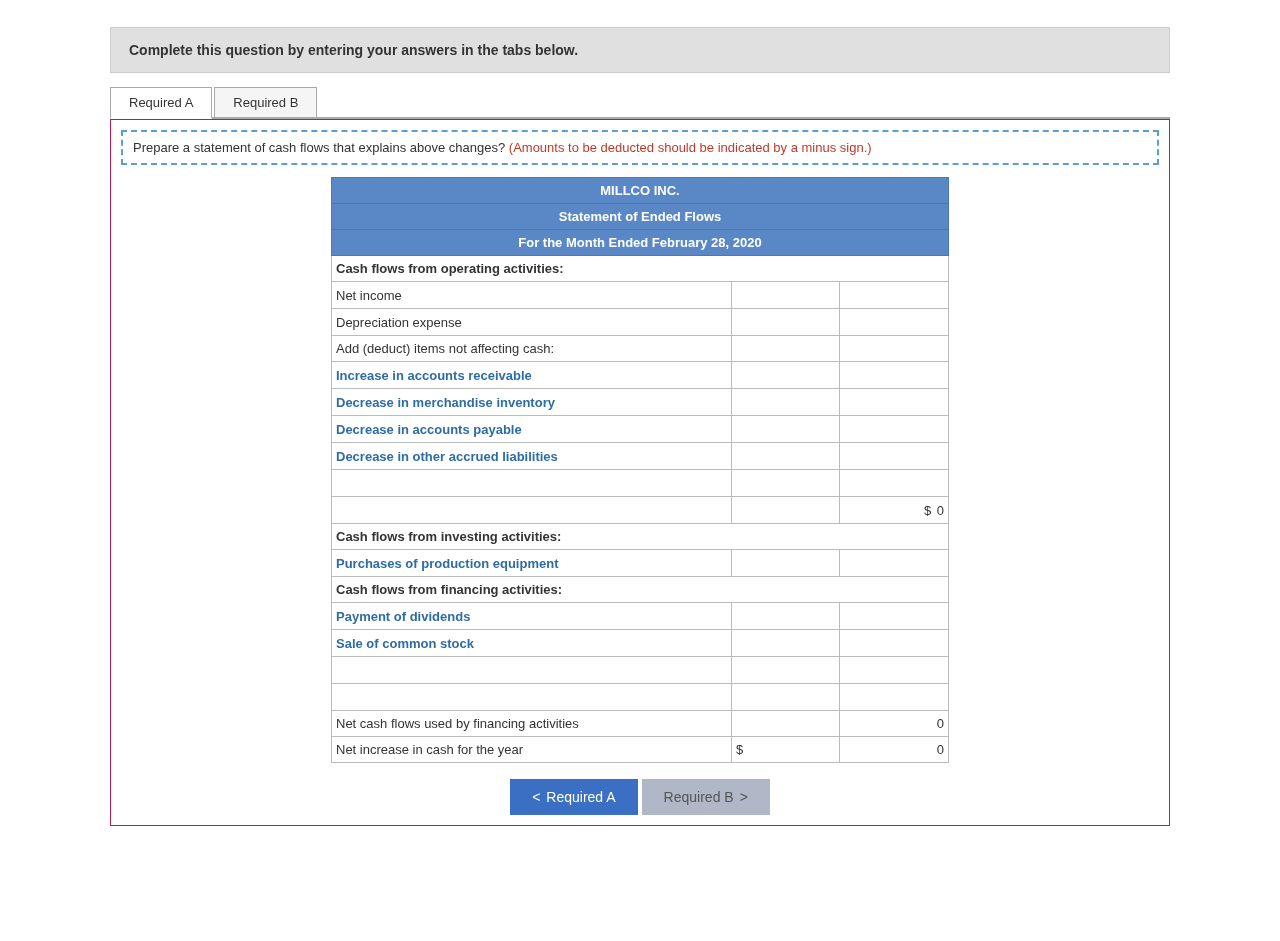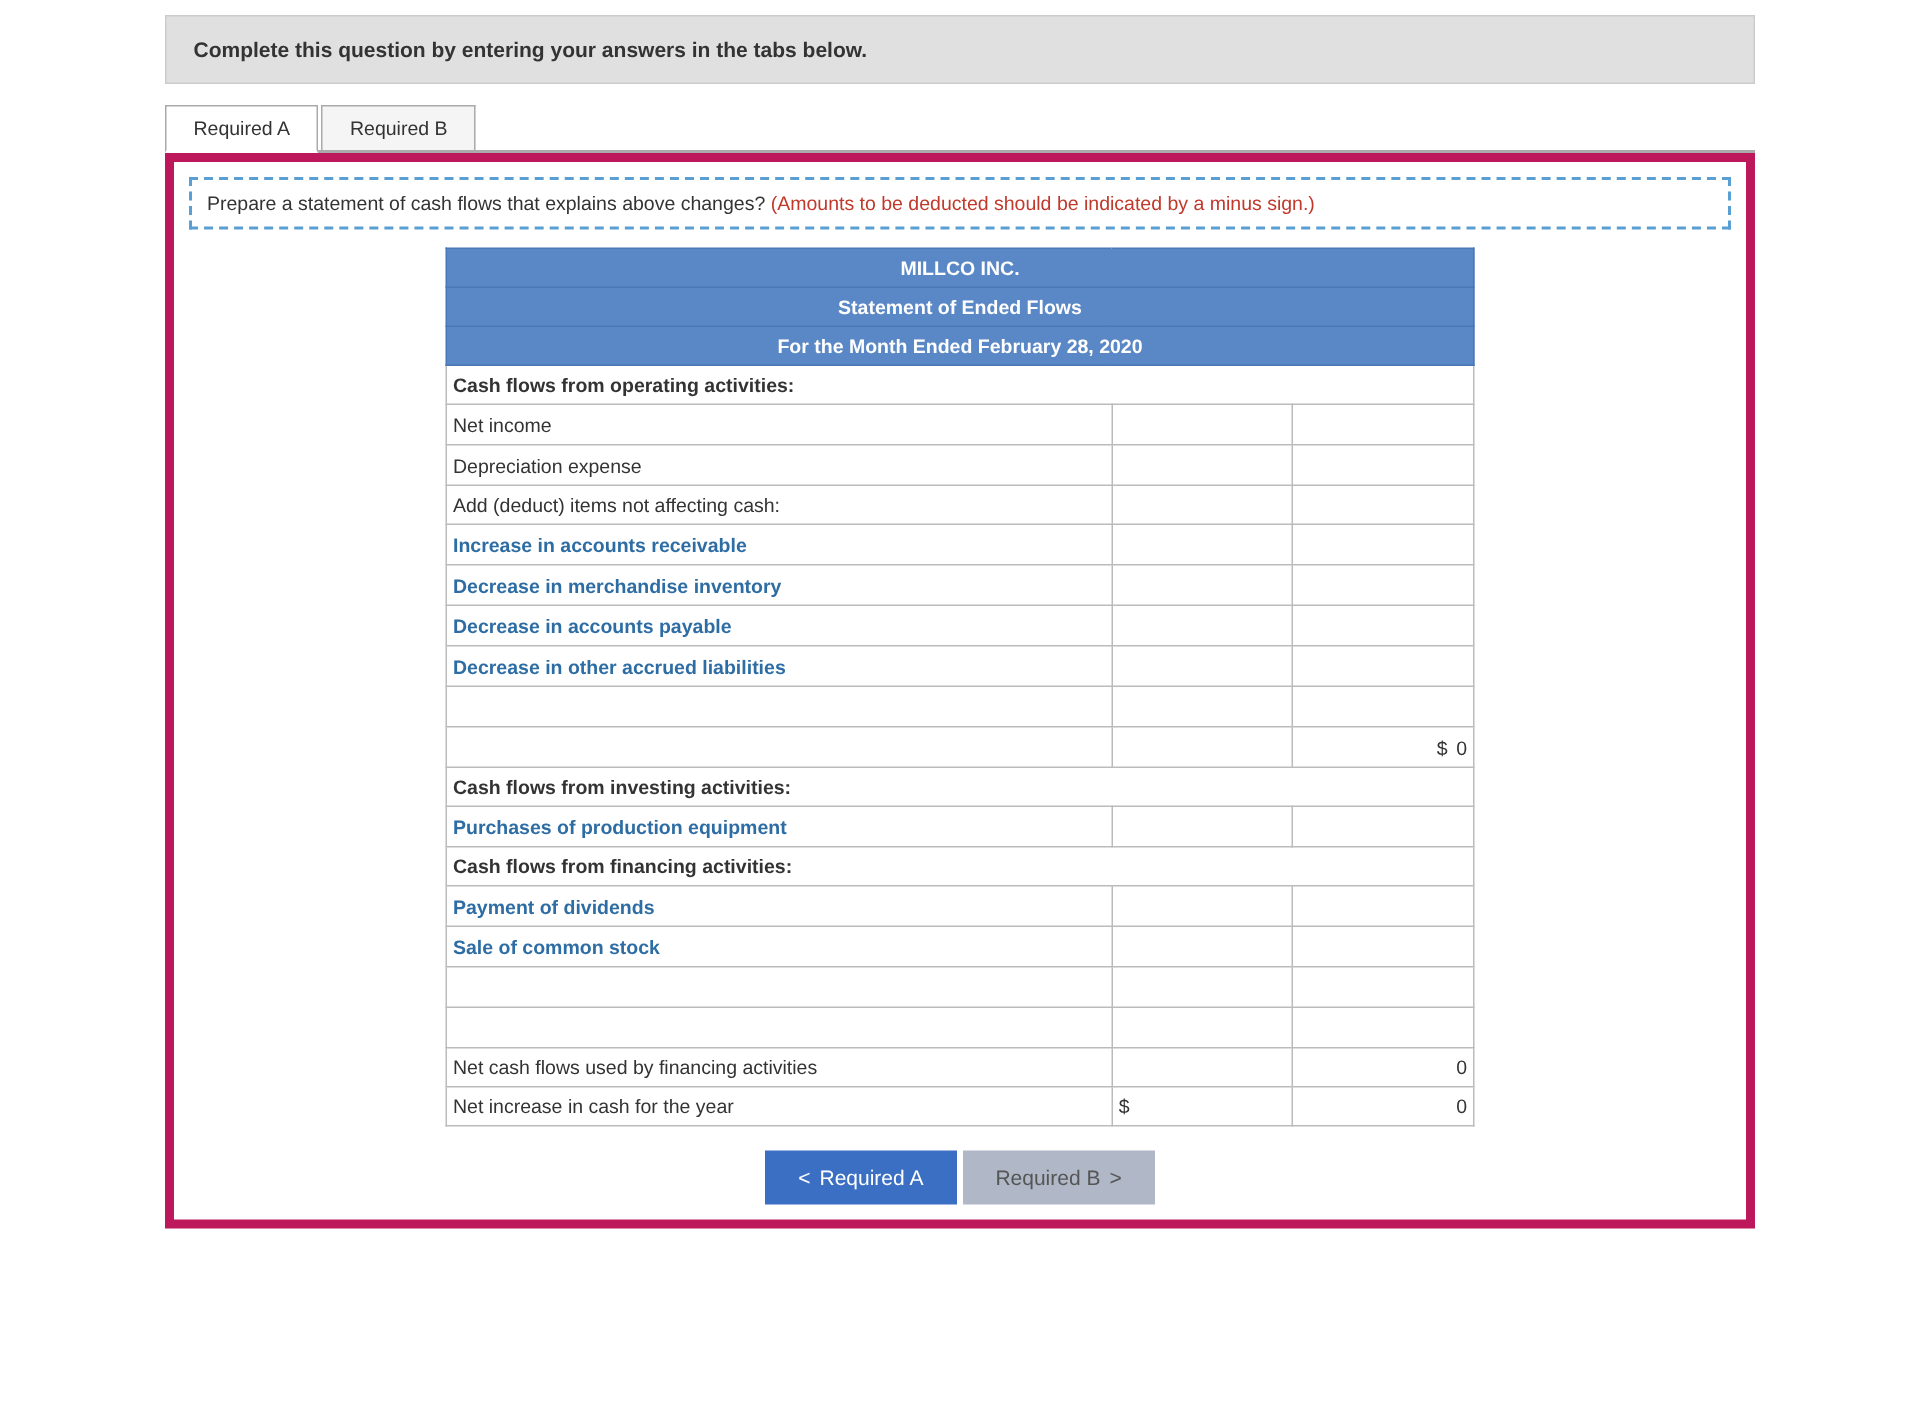--- a/index.html
+++ b/index.html
@@ -1,20 +1,20 @@
 <!DOCTYPE html>
 <html><head>
   <meta charset="utf-8">
   <style>
     * { box-sizing: border-box; margin: 0; padding: 0; }
     body { font-family: Arial, sans-serif; font-size: 13px; background: #fff; color: #333; }
 
     .outer-container {
       max-width: 1080px;
-      margin: 0 auto;
+      margin: 17px auto;
       padding: 10px;
     }
 
     .instruction-bar {
       background: #e0e0e0;
       padding: 14px 18px;
       font-weight: bold;
       font-size: 14px;
       margin-bottom: 14px;
       border: 1px solid #ccc;
@@ -37,39 +37,39 @@
     }
 
     .tab.active {
       background: #fff;
       border-bottom: 2px solid #fff;
       margin-bottom: -2px;
       font-weight: normal;
     }
 
     .content-area {
-      border: 6px solid #be185d;
+      border: 1px solid #be185d;
       padding: 10px;
       margin-top: 0;
     }
 
     .question-box {
       border: 2px dashed #5a9fd4;
       padding: 8px 10px;
       margin-bottom: 12px;
       font-size: 13px;
     }
 
     .question-box span.red-text {
       color: #c0392b;
     }
 
     
     .statement-table {
-      width: 686px;
+      width: 618px;
       border-collapse: collapse;
       font-size: 13px;
       margin: 0 auto;
     }
 
     .header-row-title {
       background: #5a87c5;
       color: #fff;
       text-align: center;
       font-weight: bold;

